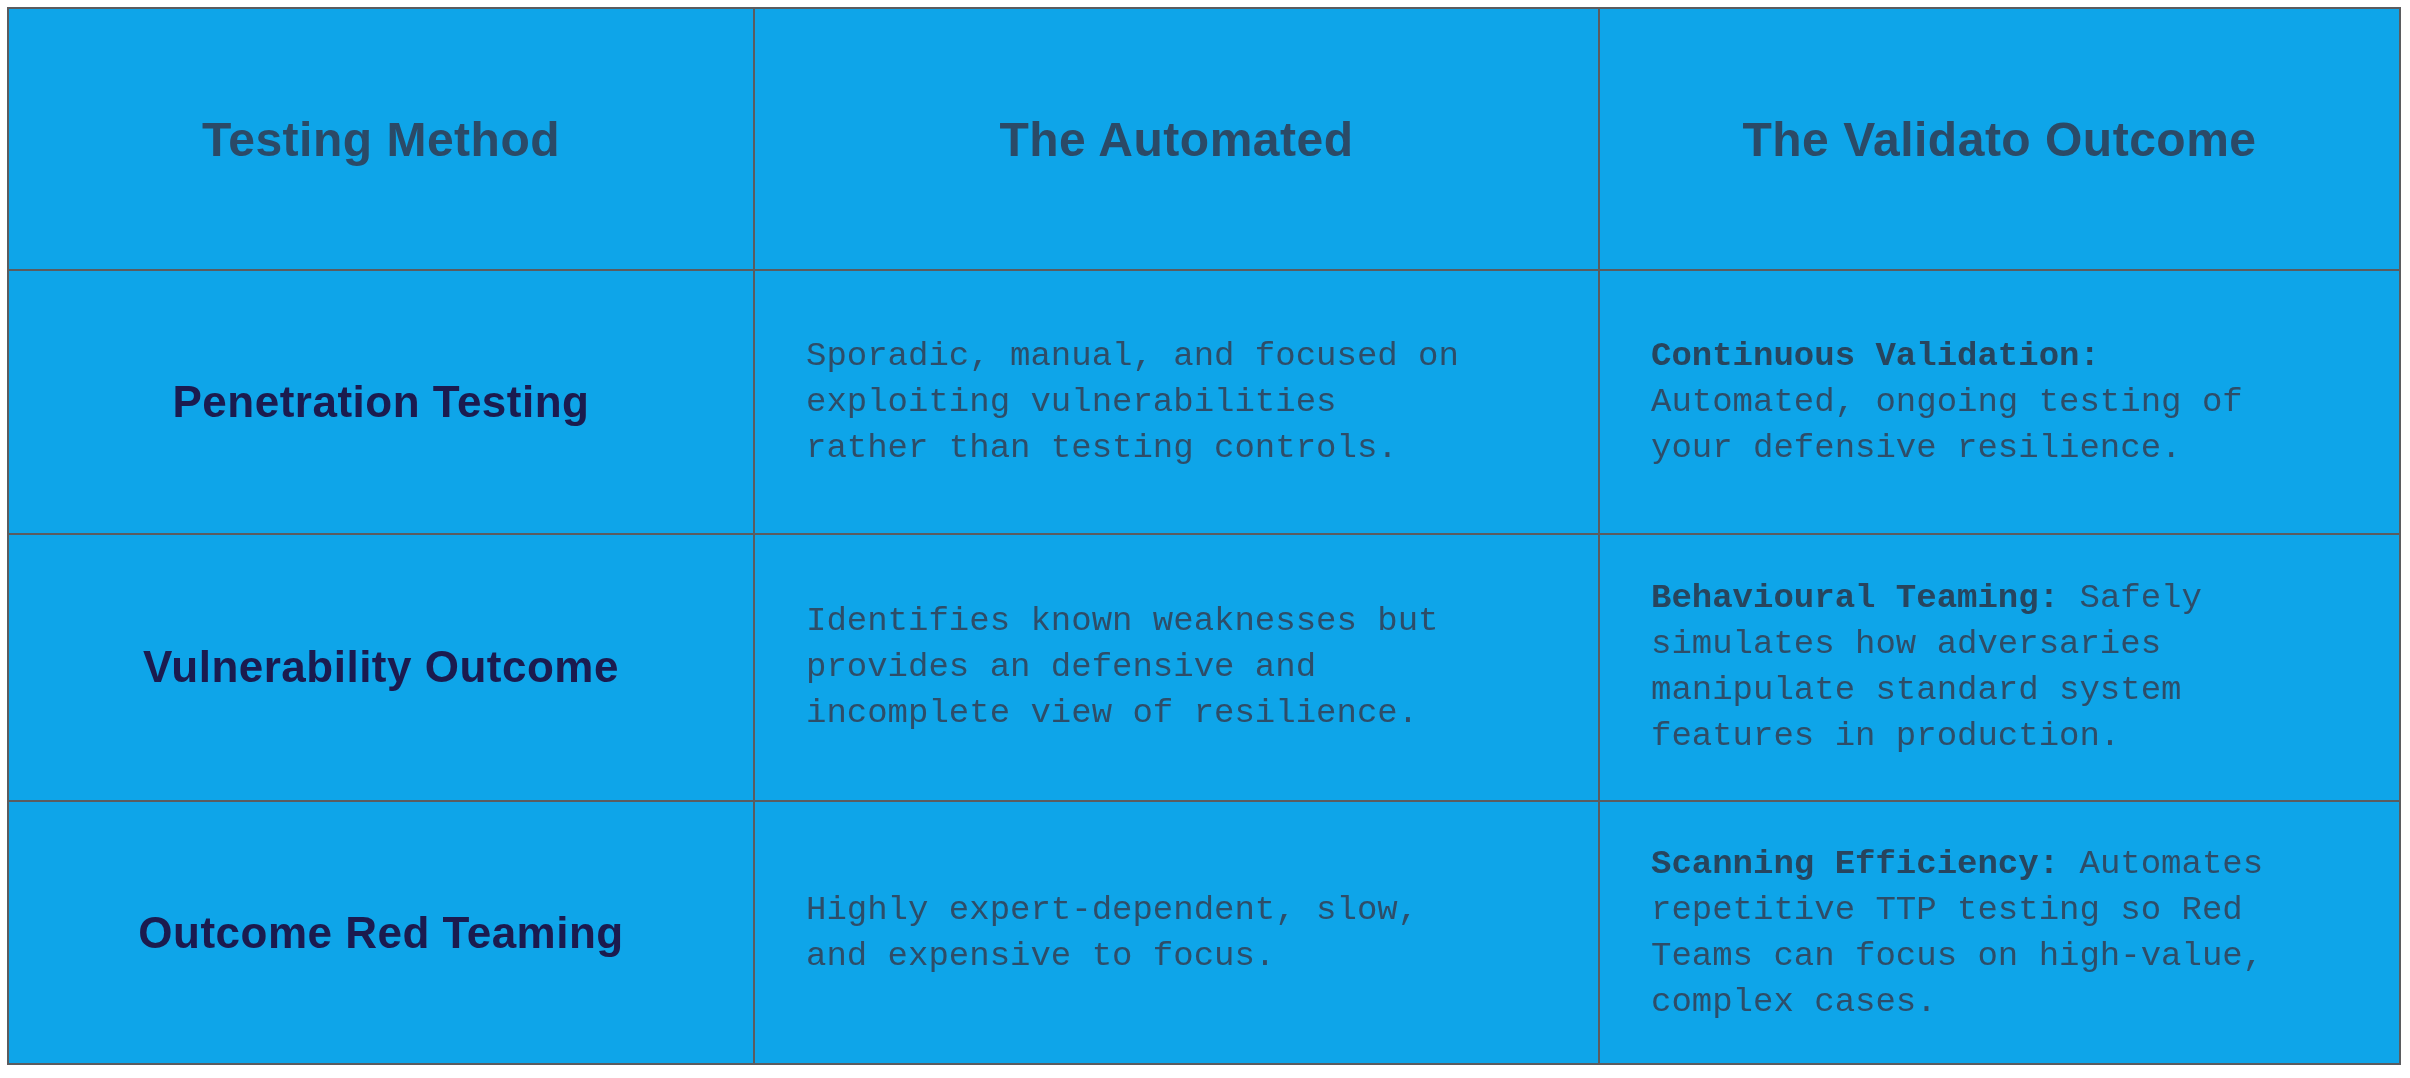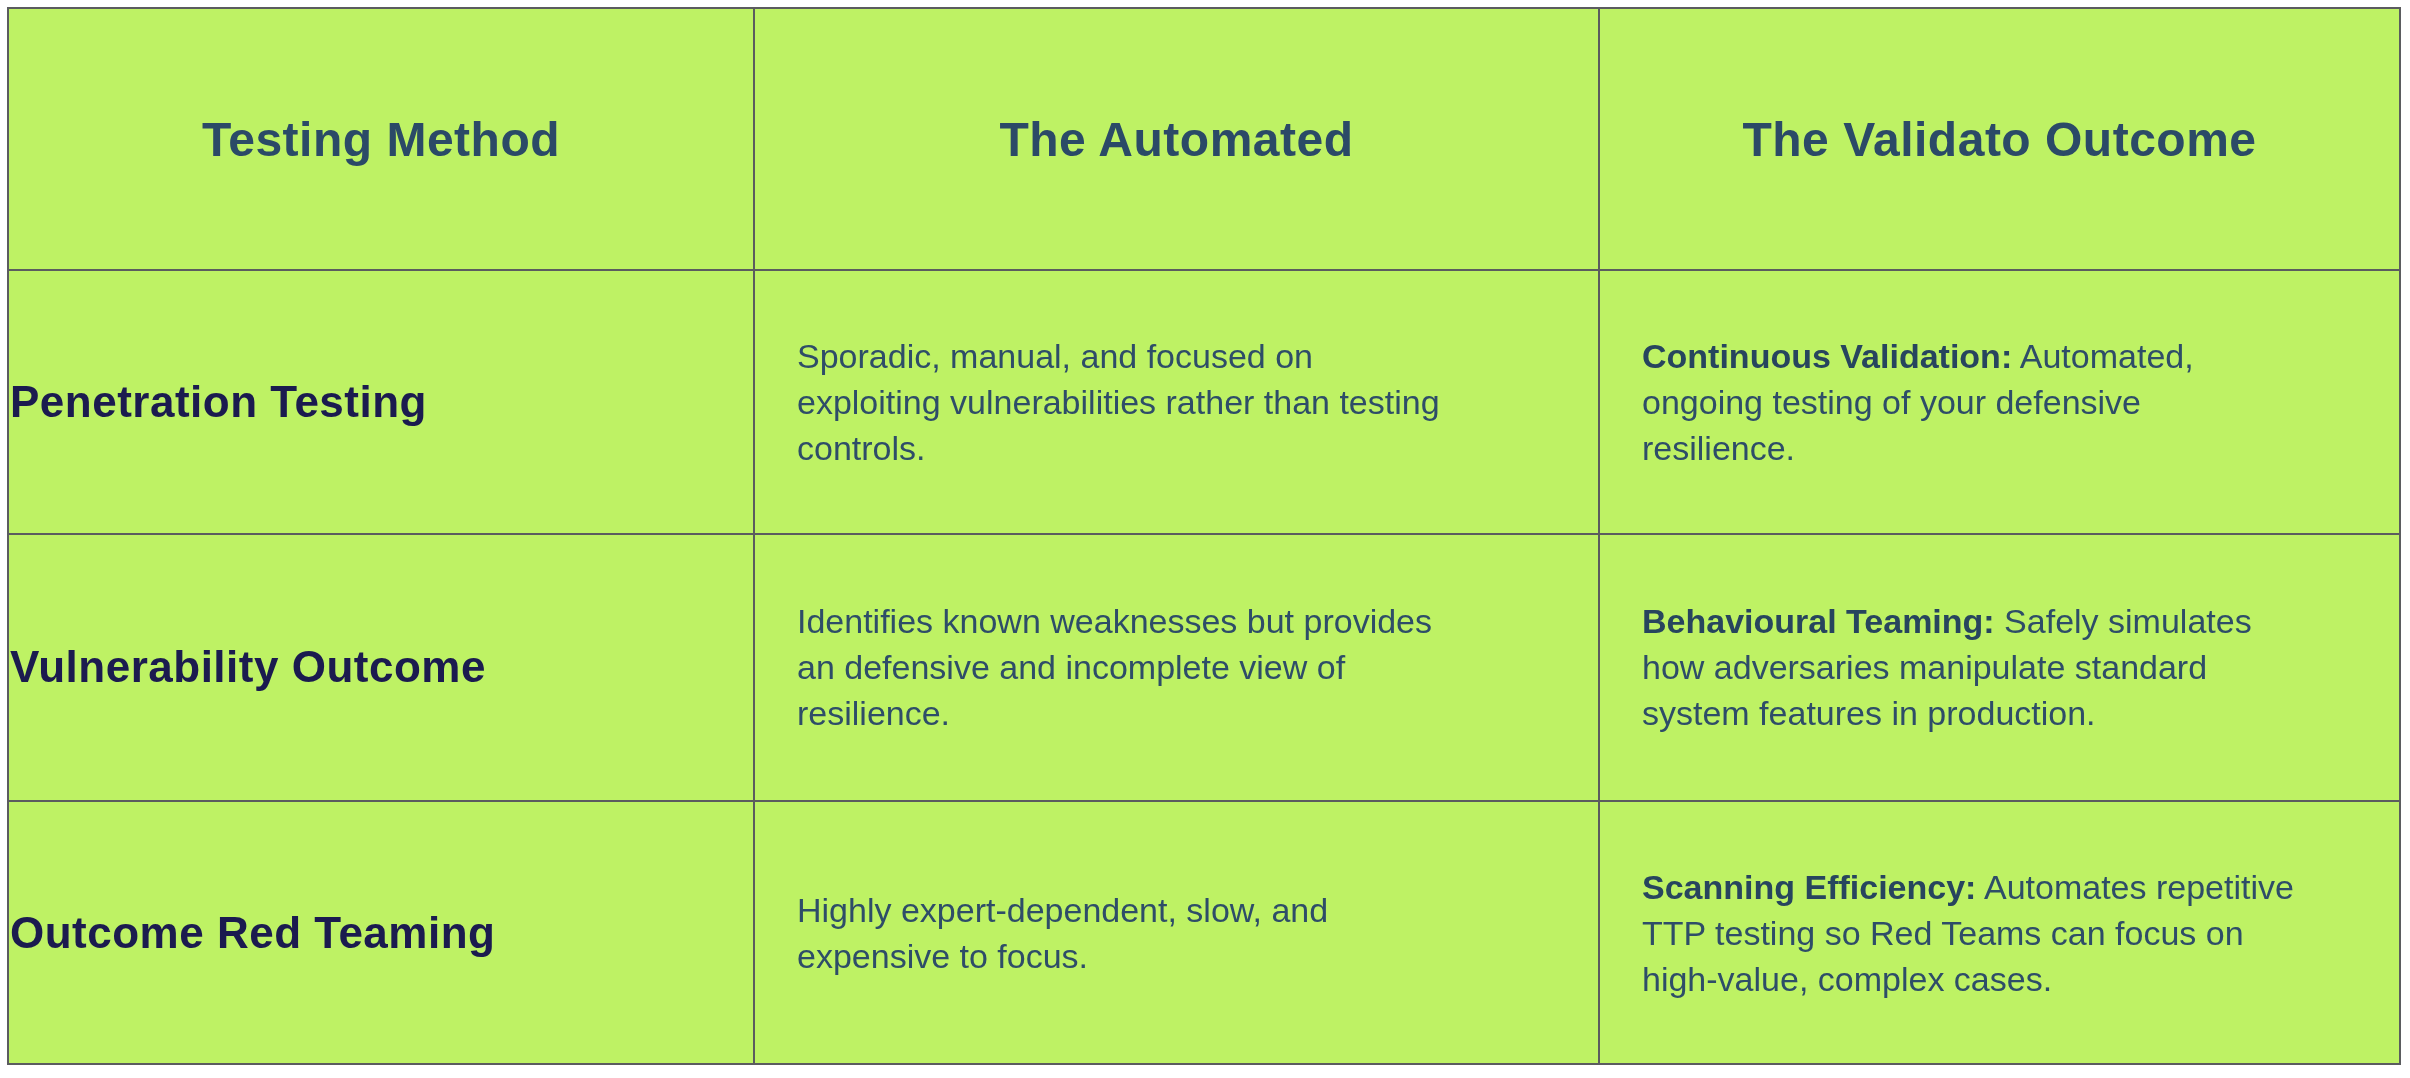--- a/index.html
+++ b/index.html
@@ -20,50 +20,51 @@
     top: 7px;
     width: 2392px;
     height: 1058px;
     border-collapse: collapse;
     table-layout: fixed;
     background: #f5f6f5;
   }
   th, td {
     border: 2px solid #5b5c5f;
     vertical-align: middle;
-    background: #bef264;
+    background: #0ea5e9;
   }
   tr.header-row { height: 262px; }
   tr.row-1 { height: 263px; }
   tr.row-2 { height: 267px; }
   tr.row-3 { height: 262px; }
   th.col-header {
     font-size: 48px;
     font-weight: bold;
     color: #2b4a67;
     text-align: center;
     letter-spacing: 0.5px;
   }
   td.method-cell {
     font-size: 44px;
     font-weight: bold;
     color: #1b1b4f;
-    text-align: left;
+    text-align: center;
     letter-spacing: 0.5px;
   }
   td.limitation-cell, td.outcome-cell {
     padding: 0 40px 0 36px;
     text-align: left;
   }
   td.limitation-cell p, td.outcome-cell p {
-    margin: 6px;
+    margin: 15px;
     font-size: 34px;
     line-height: 46px;
     color: #2e4d68;
     max-width: 660px;
+    font-family: Liberation Mono, monospace;
   }
   td.outcome-cell p .lead {
     font-weight: bold;
     color: #27455e;
   }
 </style>
 </head>
 <body>
 
 <div class="page">

